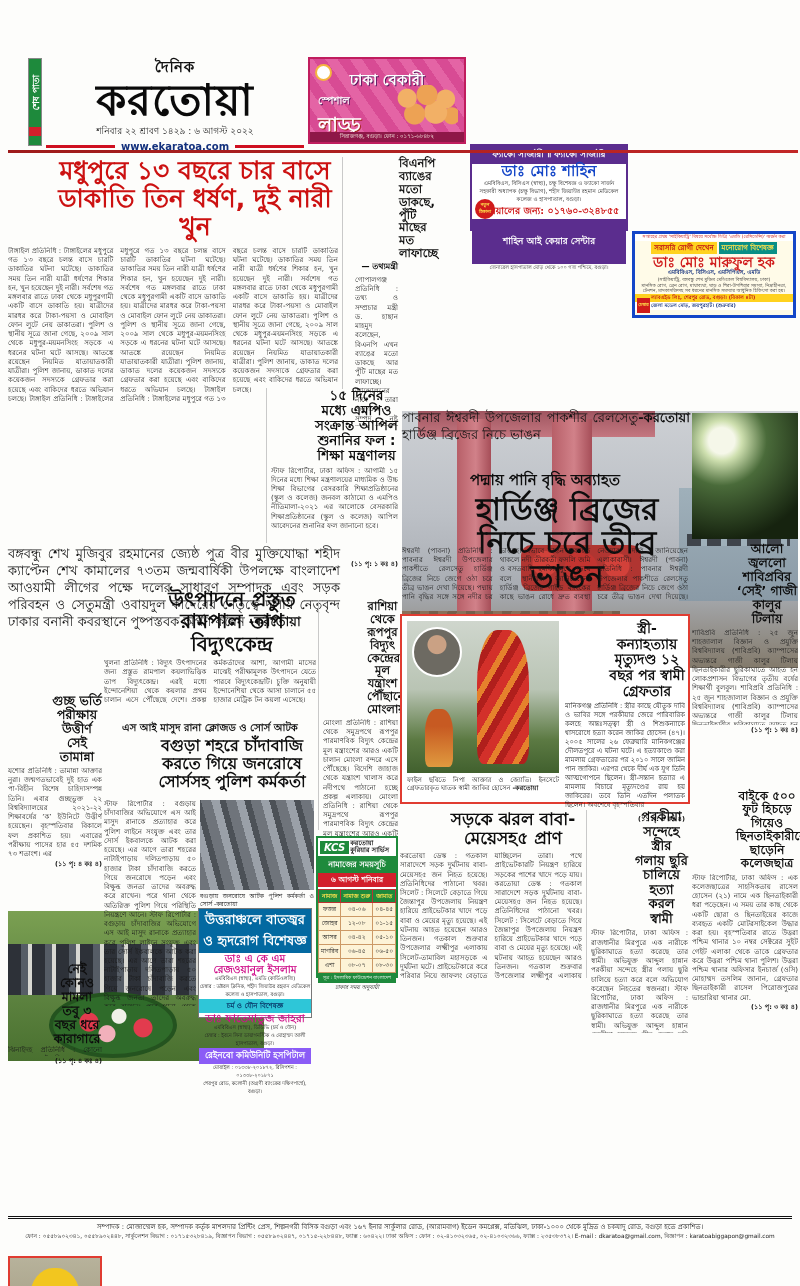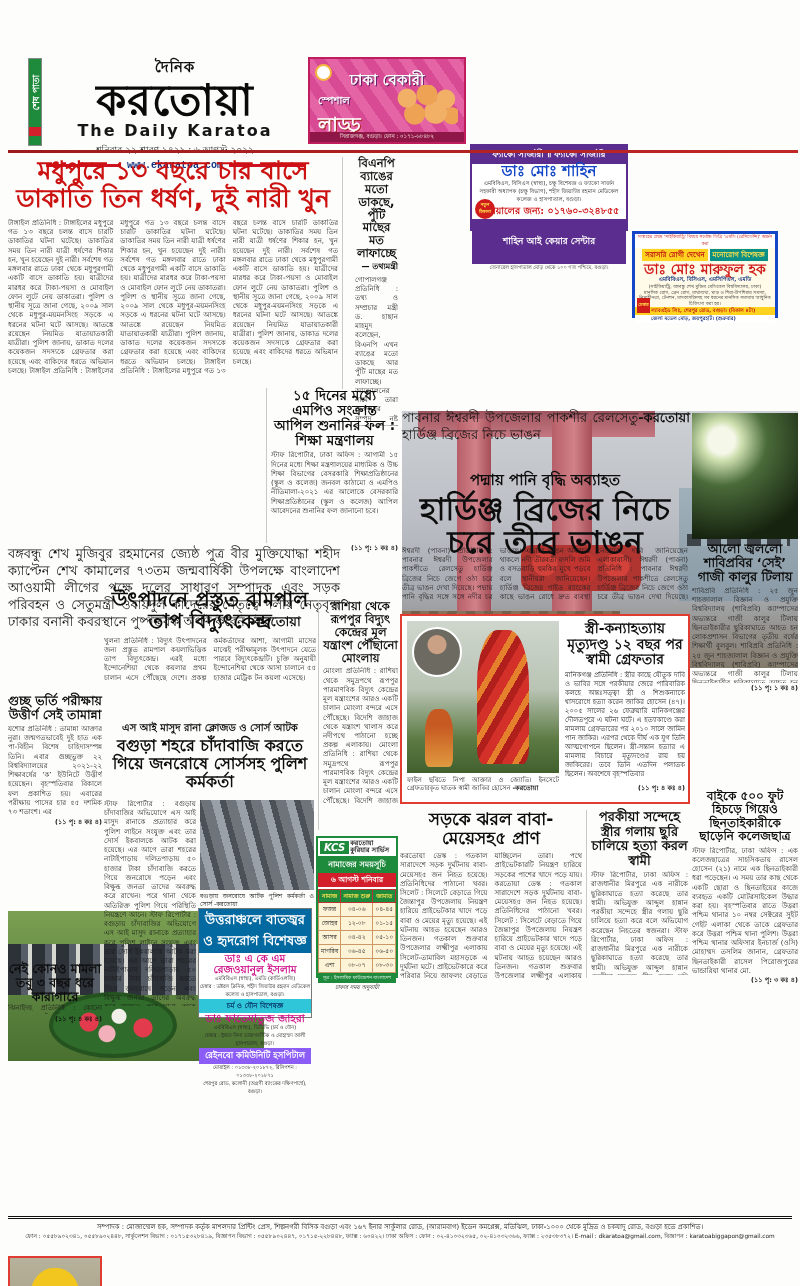--- a/index.html
+++ b/index.html
@@ -2,30 +2,30 @@
 <html><head>
 <meta charset="utf-8">
 <style>
   html,body{margin:0;padding:0;}
   body{background:#9a9a9a;font-family:"DejaVu Sans","Liberation Sans",sans-serif;}
   #page{position:relative;width:800px;height:1286px;background:#fdfdfb;margin:0 auto;overflow:hidden;}
   .abs{position:absolute;box-sizing:border-box;}
   .ct{text-align:center;}
   .body-text{font-size:7px;line-height:1.32;color:#1b1b1b;overflow:hidden;text-align:justify;}
   .note{font-size:6.5px;font-weight:bold;text-align:right;color:#111;}
-  .headline{font-weight:bold;color:#0d0d0d;line-height:1.12;}
+  .headline{font-weight:bold;color:#0d0d0d;line-height:1.12;margin-left:44px;}
   .kicker{font-weight:bold;color:#0d0d0d;}
   .caption{font-size:13px;line-height:1.3;color:#111;text-align:justify;}
   .photo{overflow:hidden;}
   
   .mh-top{font-size:15px;font-weight:bold;letter-spacing:1px;color:#111;text-align:center;}
   .mh-main{font-size:43px;font-weight:900;color:#0a0a0a;text-align:center;line-height:.95;letter-spacing:1px;}
   .mh-en{font-size:16px;font-weight:bold;color:#161616;text-align:center;letter-spacing:2px;}
   .mh-date{font-size:9px;color:#222;text-align:center;margin-top:3px;}
-  .mh-webrow{display:flex;align-items:center;gap:6px;margin-top:2px;font-family:Liberation Mono, monospace;}
+  .mh-webrow{display:flex;align-items:center;gap:6px;margin-top:2px;}
   .mh-bar{flex:1;height:3px;background:#cf1020;}
   .mh-web{font-size:10px;font-weight:bold;color:#14317d;}
   .strip{background:#fff;border:1px solid #888;display:flex;flex-direction:column;}
   .strip-green{background:#1e8a3c;color:#fff;flex:1;display:flex;align-items:center;justify-content:center;}
   .strip-green span{writing-mode:vertical-rl;transform:rotate(180deg);font-size:9px;font-weight:bold;color:#fff;}
   .strip-red{height:9px;background:#d21f2b;}
   .strip-grn2{height:9px;background:#1e8a3c;}
   .laddu{background:linear-gradient(115deg,#e05a9e 0 55%,#d univers 0),repeating-linear-gradient(55deg,#e464a5 0 10px,#db4f97 10px 20px);background:repeating-linear-gradient(55deg,#e464a5 0 10px,#d84b94 10px 20px);border:2px solid #c01d5e;color:#fff;position:relative;}
   .laddu .l1{font-size:15px;font-weight:900;text-align:center;margin-top:9px;text-shadow:1px 1px 0 #58185e;}
   .laddu .l2{font-size:10px;font-weight:bold;margin-left:8px;text-shadow:1px 1px 0 #58185e;}
@@ -115,21 +115,20 @@
     <div class="strip-green">
       <span>শেষ পাতা</span>
     </div>
     <div class="strip-red"></div>
     <div class="strip-grn2"></div>
   </div>
 
   <div class="abs" style="left:46px;top:55px;width:258px;height:94px;">
     <div class="mh-top">দৈনিক</div>
     <div class="mh-main">করতোয়া</div>
-    <div class="mh-en">The Daily Karatoa</div>
     <div class="mh-date">শনিবার ২২ শ্রাবণ ১৪২৯ : ৬ আগস্ট ২০২২</div>
     <div class="mh-webrow">
       <div class="mh-bar"></div>
       <span class="mh-web">www.ekaratoa.com</span>
       <div class="mh-bar"></div>
     </div>
   </div>
 
   <div class="abs laddu" style="left:308px;top:57px;width:158px;height:87px;">
     <div class="logo"></div>
@@ -144,21 +143,21 @@
     <div class="hdr">ফ্যাকো সার্জারী ॥ ফ্যাকো সার্জারি</div>
     <div class="nm">ডাঃ মোঃ শাহিন</div>
     <div class="cr">এমবিবিএস, বিসিএস (স্বাস্থ্য), চক্ষু বিশেষজ্ঞ ও ফ্যাকো সার্জন</div>
     <div class="cr">সহকারী অধ্যাপক (চক্ষু বিভাগ), শহীদ জিয়াউর রহমান মেডিকেল কলেজ ও হাসপাতাল, বগুড়া।</div>
     <div class="ser">সিরিয়ালের জন্য: ০১৭৬০-৩২৪৮৫৫</div>
     <div class="ctr">শাহিন আই কেয়ার সেন্টার</div>
     <div class="adr">জেনারেল হাসপাতাল মোড় থেকে ১০০ গজ পশ্চিমে, বগুড়া।</div>
     <div class="badge">নতুন ঠিকানা</div>
   </div>
 
-  <div class="abs maruful" style="left:632px;top:57px;width:146px;height:87px;">
+  <div class="abs maruful" style="left:632px;top:57px;width:164px;height:87px;">
     <div class="tiny">সপ্তাহের প্রথম 'সাইকিয়াট্রি' বিষয়ে সর্বোচ্চ ডিগ্রি 'এমডি (রেসিডেন্সি)' অর্জন করা</div>
     <div class="tagrow">
       <span class="t1">সরাসরি রোগী দেখেন</span>
       <span class="t2">মনোরোগ বিশেষজ্ঞ</span>
     </div>
     <div class="nm">ডাঃ মোঃ মারুফুল হক</div>
     <div class="cr">এমবিবিএস, বিসিএস, এমসিপিএস, এমডি</div>
     <div class="bd">(সাইকিয়াট্রি, বঙ্গবন্ধু শেখ মুজিব মেডিকেল বিশ্ববিদ্যালয়, ঢাকা)</div>
     <div class="bd">মানসিক রোগ, ব্রেন রোগ, মাথাব্যথা, ঘাড় ও শিরা-উপশিরার সমস্যা, নিদ্রাহীনতা, টেনশন, মাদকাসক্তিসহ সব ধরনের মানসিক সমস্যার আধুনিক চিকিৎসা করা হয়।</div>
     <div class="loc1">ল্যাবএইড লিঃ, শেরপুর রোড, বগুড়া। (বিকাল ৪টা)</div>

